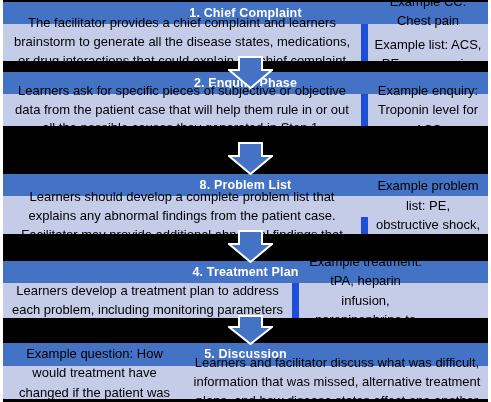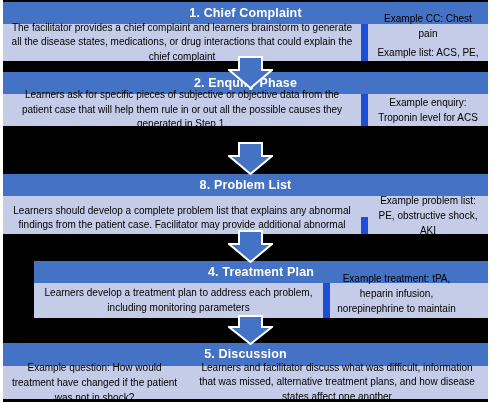--- a/index.html
+++ b/index.html
@@ -54,21 +54,21 @@
     background: #C5CCE8;
     align-items: stretch;
   }
   .cell {
     display: flex;
     align-items: center;
     justify-content: center;
     text-align: center;
     box-sizing: border-box;
     color: #000000;
-    font-size: 10px;
+    font-size: 13px;
     line-height: 1.45;
     padding: 3px 6px;
   }
   .cell.left-cell {
     border-right: 7px solid #1d4ed8;
   }
   .cell.left-cell.noborder {
     border-right: none;
   }
   .cell.right-cell {
@@ -133,21 +133,21 @@
       <div class="cell right-cell" style="width:120px;">Example problem list: PE, obstructive shock, AKI</div>
     </div>
   </div>
 
   <div class="arrow" style="top:230px; height:33px;">
     <svg width="45" height="33" viewBox="0 0 45 33">
       <polygon points="11,1 34,1 34,14 44,14 22.5,32 1,14 11,14" fill="#4472C4" stroke="#FFFFFF" stroke-width="2"></polygon>
     </svg>
   </div>
 
-  <div class="step" style="top:261px;padding-left:31px;">
+  <div class="step" style="top:261px;">
     <div class="step-header" style="height:22px;">4. Treatment Plan</div>
     <div class="step-body" style="height:35px;">
       <div class="cell left-cell" style="width:296px;">Learners develop a treatment plan to address each problem, including monitoring parameters</div>
       <div class="cell right-cell" style="width:133px;">Example treatment: tPA, heparin infusion, norepinephrine to maintain MAP &gt; 65</div>
     </div>
   </div>
 
   <div class="arrow" style="top:315px; height:30px;">
     <svg width="45" height="30" viewBox="0 0 45 30">
       <polygon points="11,1 34,1 34,12 44,12 22.5,29 1,12 11,12" fill="#4472C4" stroke="#FFFFFF" stroke-width="2"></polygon>

